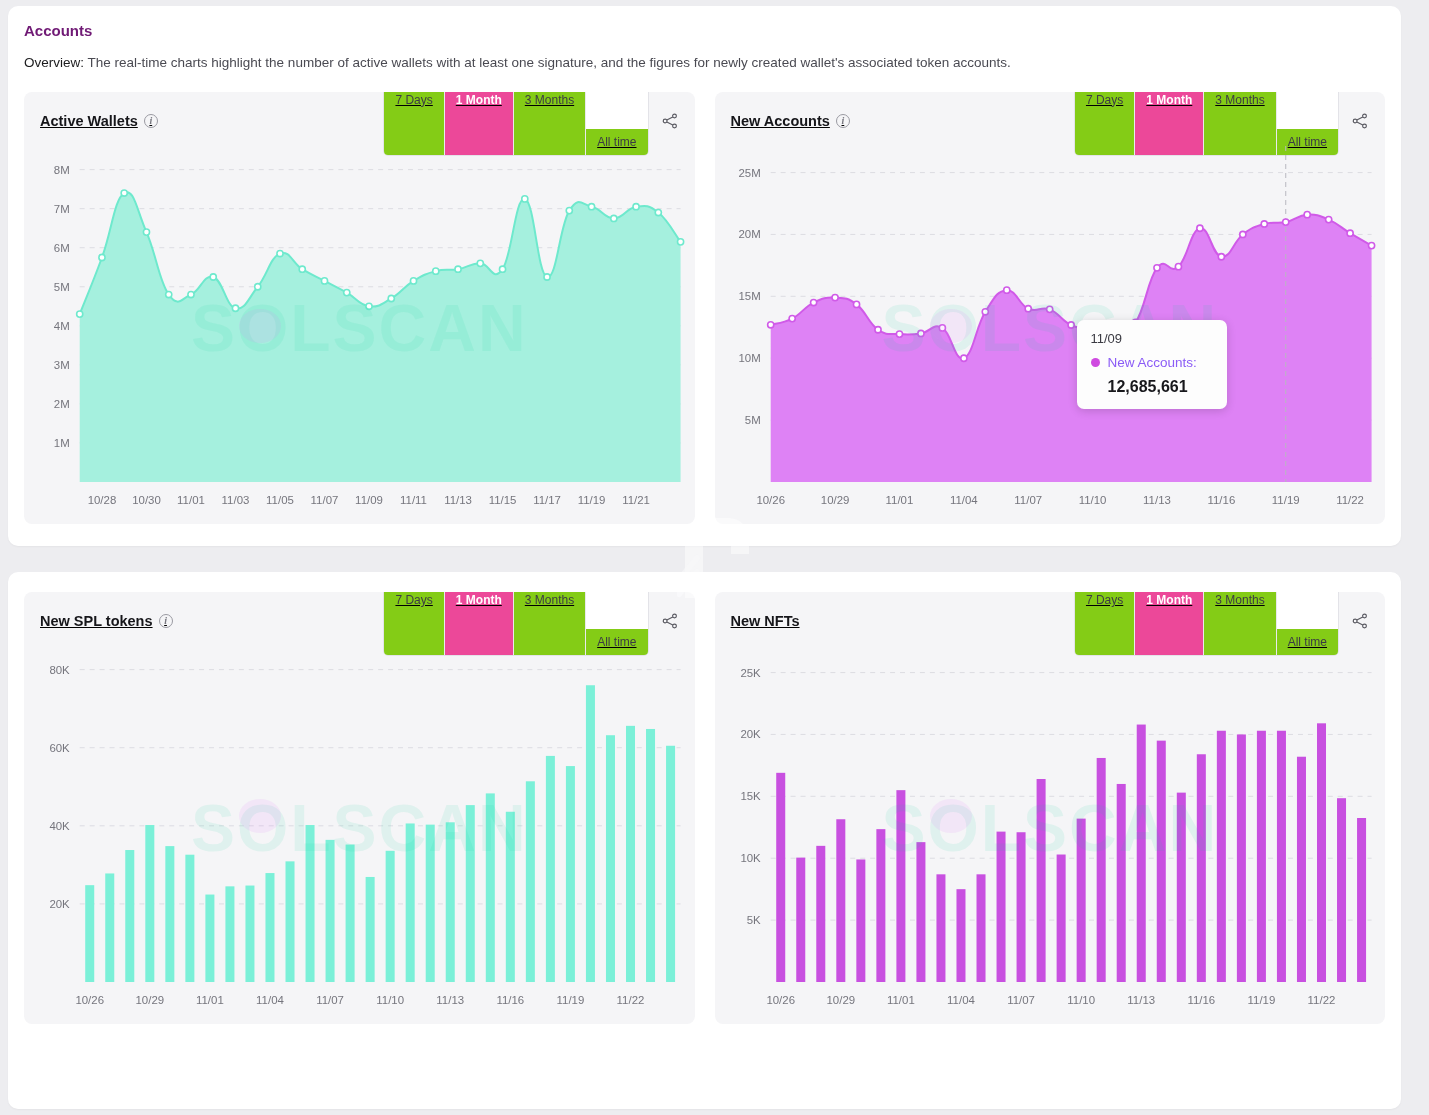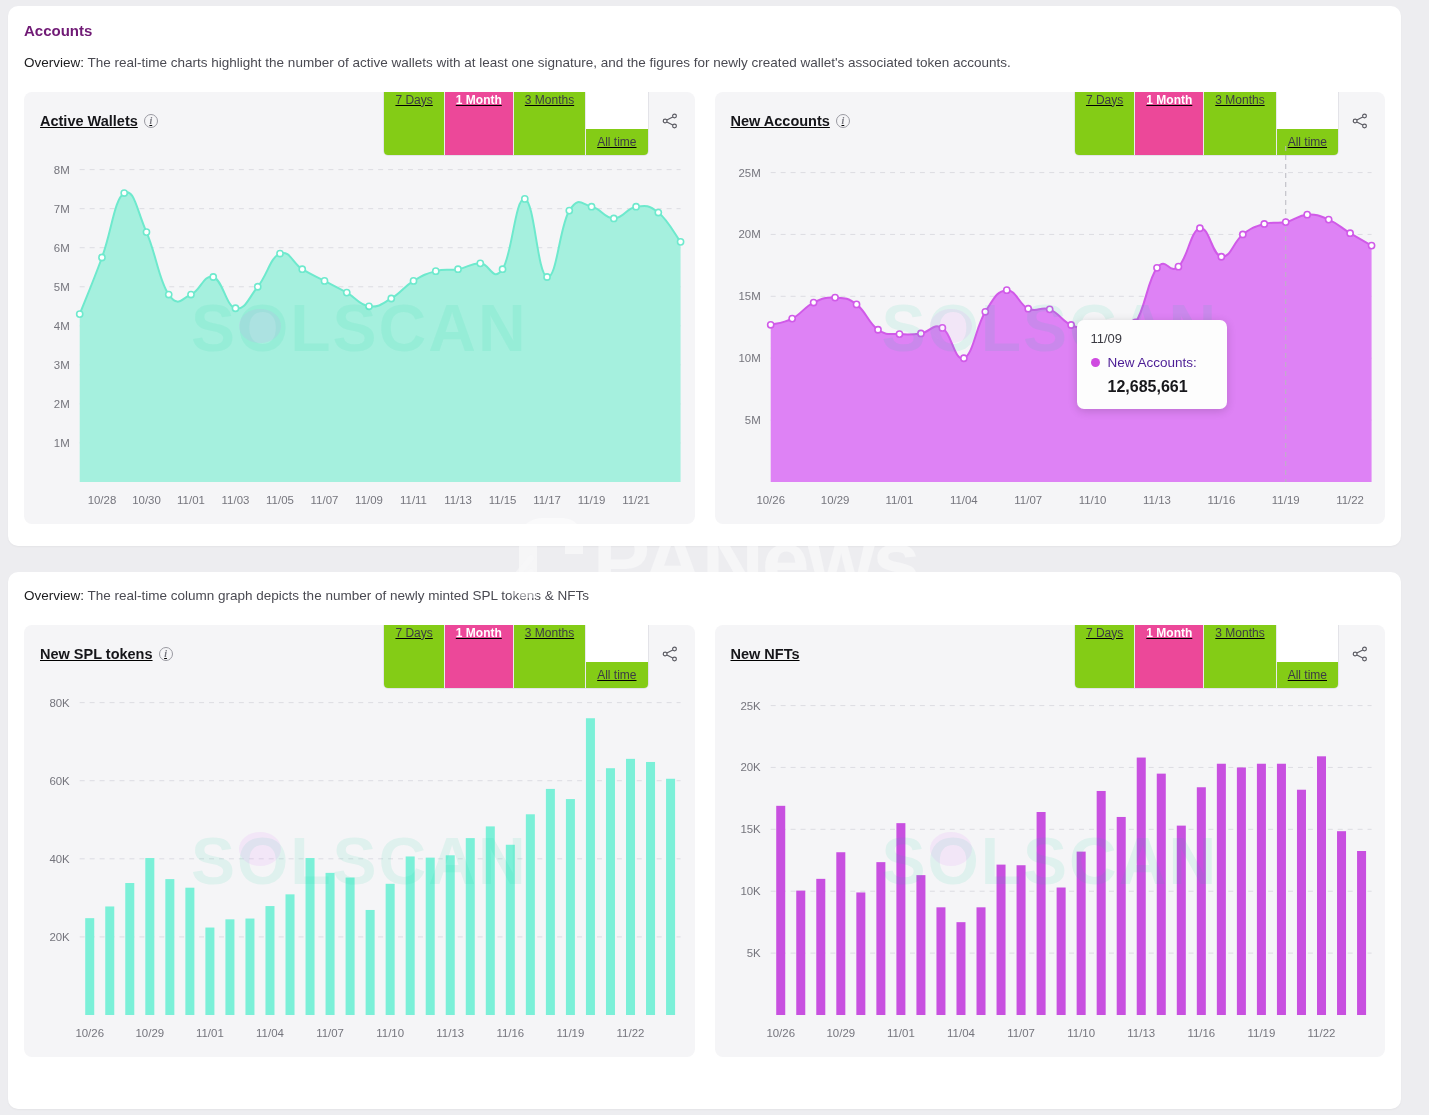--- a/index.html
+++ b/index.html
@@ -86,21 +86,21 @@
     position: absolute;
     background: #fdfdfd;
     border-radius: 7px;
     box-shadow: 0 2px 10px rgba(0,0,0,0.16);
     padding: 11px 14px 13px 14px;
     min-width: 150px;
   }
   .tt-date { font-size: 13px; color: #3a3a42; margin-bottom: 9px; }
   .tt-row { display: flex; align-items: center; gap: 8px; }
   .tt-dot { width: 9px; height: 9px; border-radius: 50%; background: #cf4ae0; }
-  .tt-label { font-size: 13.5px; color: #4c1d95; }
+  .tt-label { font-size: 13.5px; color: #8b5cf6; }
   .tt-value { font-size: 16px; font-weight: bold; color: #18181c; margin-top: 8px; margin-left: 17px; }
 
   
   .wm-solscan {
     position: absolute; left: 0; top: 8px; width: 100%; height: 100%;
     pointer-events: none;
     display: flex; align-items: center; justify-content: center;
   }
   .wm-solscan span {
     font-size: 66px; font-weight: bold; letter-spacing: 2px;
@@ -317,23 +317,20 @@
             </div>
             <div class="tt-value">12,685,661</div>
           </div>
         </div>
       </div>
 
     </div>
   </div>
 
   <div class="section-card" id="tokens-section">
-    <div class="section-overview">
-      <b>Overview:</b><span> The real-time column graph depicts the number of newly minted SPL tokens &amp; NFTs</span>
-    </div>
     <div class="charts-row">
 
       <div class="chart-card">
         <div class="chart-head">
           <div class="chart-title">
             <span>New SPL tokens</span>
             <span class="info-icon">i</span>
           </div>
           <div class="head-right">
             <div class="range-group">
@@ -494,16 +491,15 @@
   </div>
 
   <div class="wm-panews">
     <svg class="wm-mark" viewBox="0 0 76 92">
       <path d="M8 84 V26 C8 12 19 4 33 4 H50 C64 4 72 13 72 26 V40 H54 V28 C54 22 51 19 45 19 H34 C28 19 26 23 26 29 V84 Z" fill="rgba(255,255,255,0.85)"></path>
       <g stroke="rgba(255,255,255,0.7)" stroke-width="6" stroke-linecap="round">
         <line x1="2" y1="80" x2="20" y2="58"></line>
           <line x1="2" y1="66" x2="20" y2="44"></line>
       </g>
     </svg>
-    <span class="wm-text">PANews</span>
   </div>
 
 </div>
 
 </body></html>

